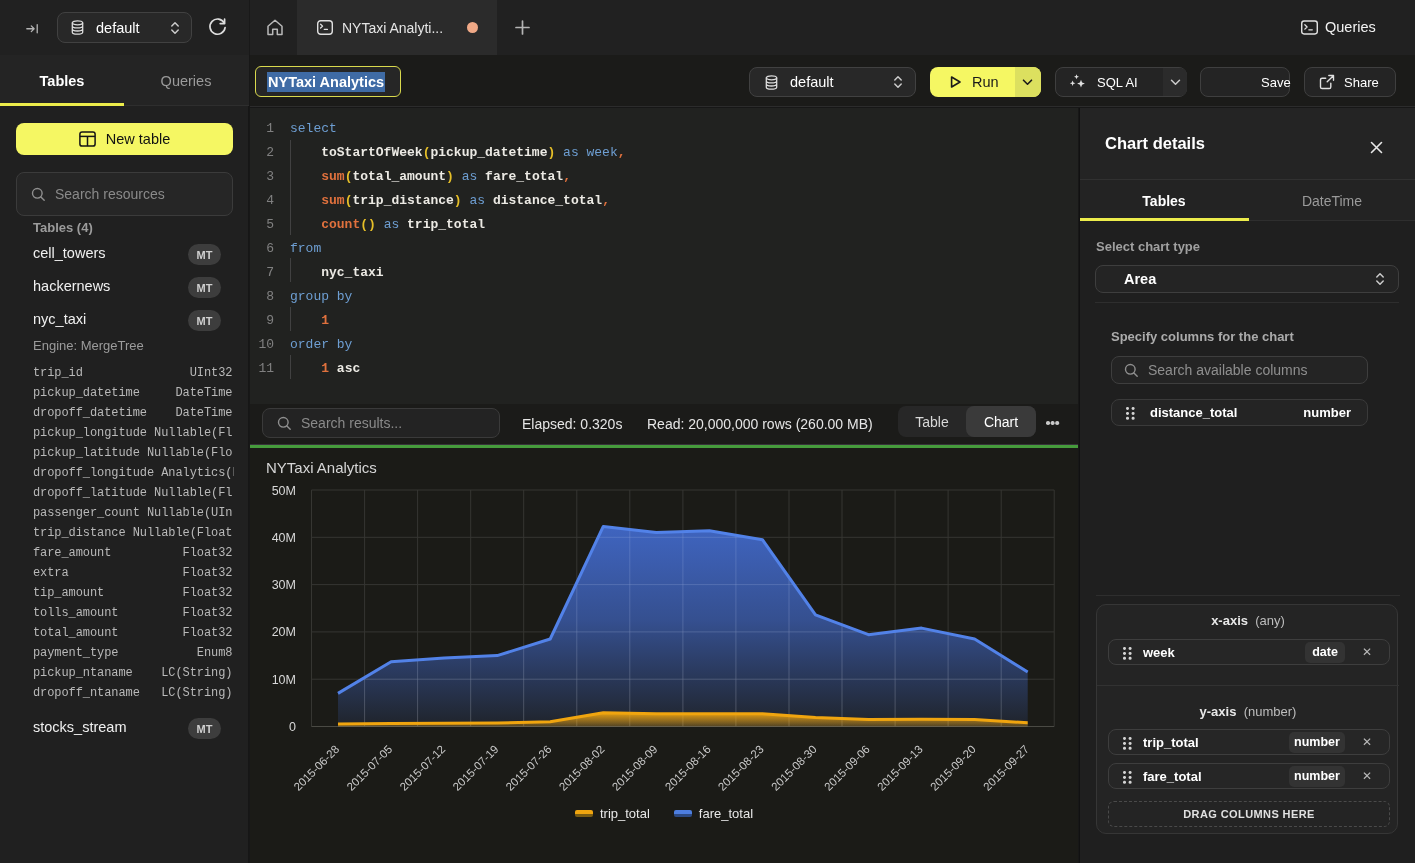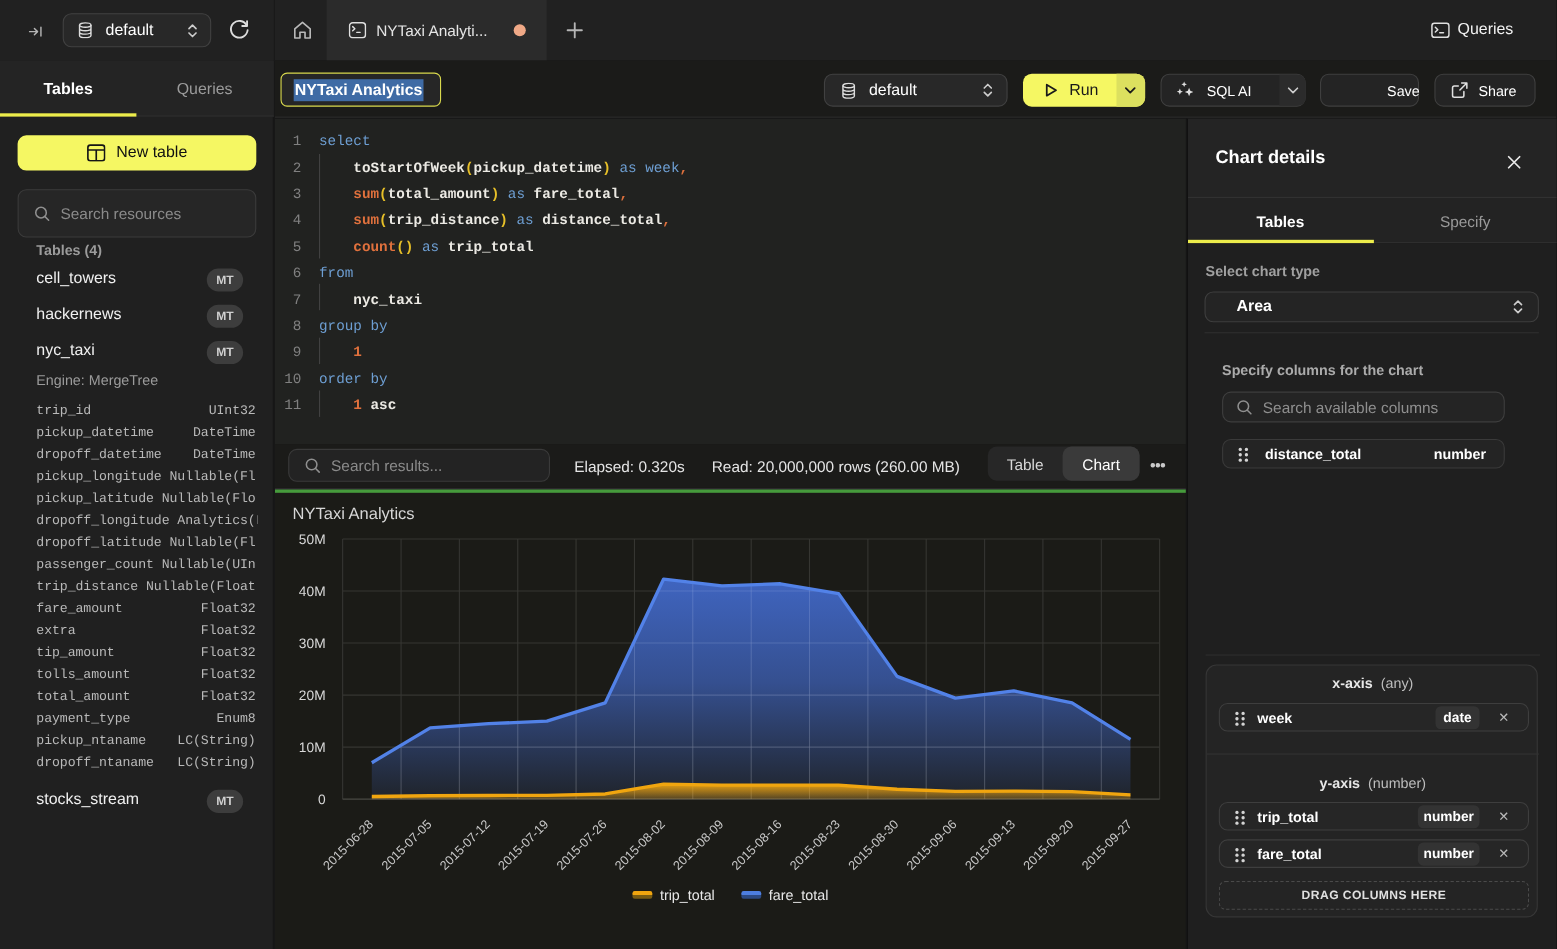--- a/index.html
+++ b/index.html
@@ -380,21 +380,21 @@
 
   <div id="rpanel" class="abs">
     <div id="rp-head">
       <div style="position:absolute; left:25px; top:26px; color:#fff; font-size:16.5px; font-weight:700;">Chart details</div>
       <svg style="position:absolute; left:289px; top:32px;" width="15" height="15" viewBox="0 0 15 15">
           <path d="M2.5 2.5 L12.5 12.5 M12.5 2.5 L2.5 12.5" stroke="#e8e8e8" stroke-width="1.6" stroke-linecap="round"></path>
         </svg>
     </div>
     <div id="rp-tabs">
       <div class="g">Tables</div>
-      <div class="a">Specify</div>
+      <div class="a">DateTime</div>
       <div class="underline"></div>
     </div>
     <div class="rp-label" style="left:16px; top:131px;">Select chart type</div>
     <div class="rp-select" style="left:15px; top:157px; width:304px; height:28px; font-size:14.5px;">
       <span style="margin-left:28px; font-weight:700;">Area</span>
       <svg style="margin-left:auto; margin-right:13px" width="10" height="16" viewBox="0 0 10 16">
           <path d="M1.8 6 L5 2.8 L8.2 6 M1.8 10 L5 13.2 L8.2 10" stroke="#ccc" stroke-width="1.5" fill="none" stroke-linecap="round" stroke-linejoin="round"></path>
         </svg>
     </div>
     <div style="position:absolute; left:15px; top:194px; width:304px; height:1px; background:#2e2e2e;"></div>

